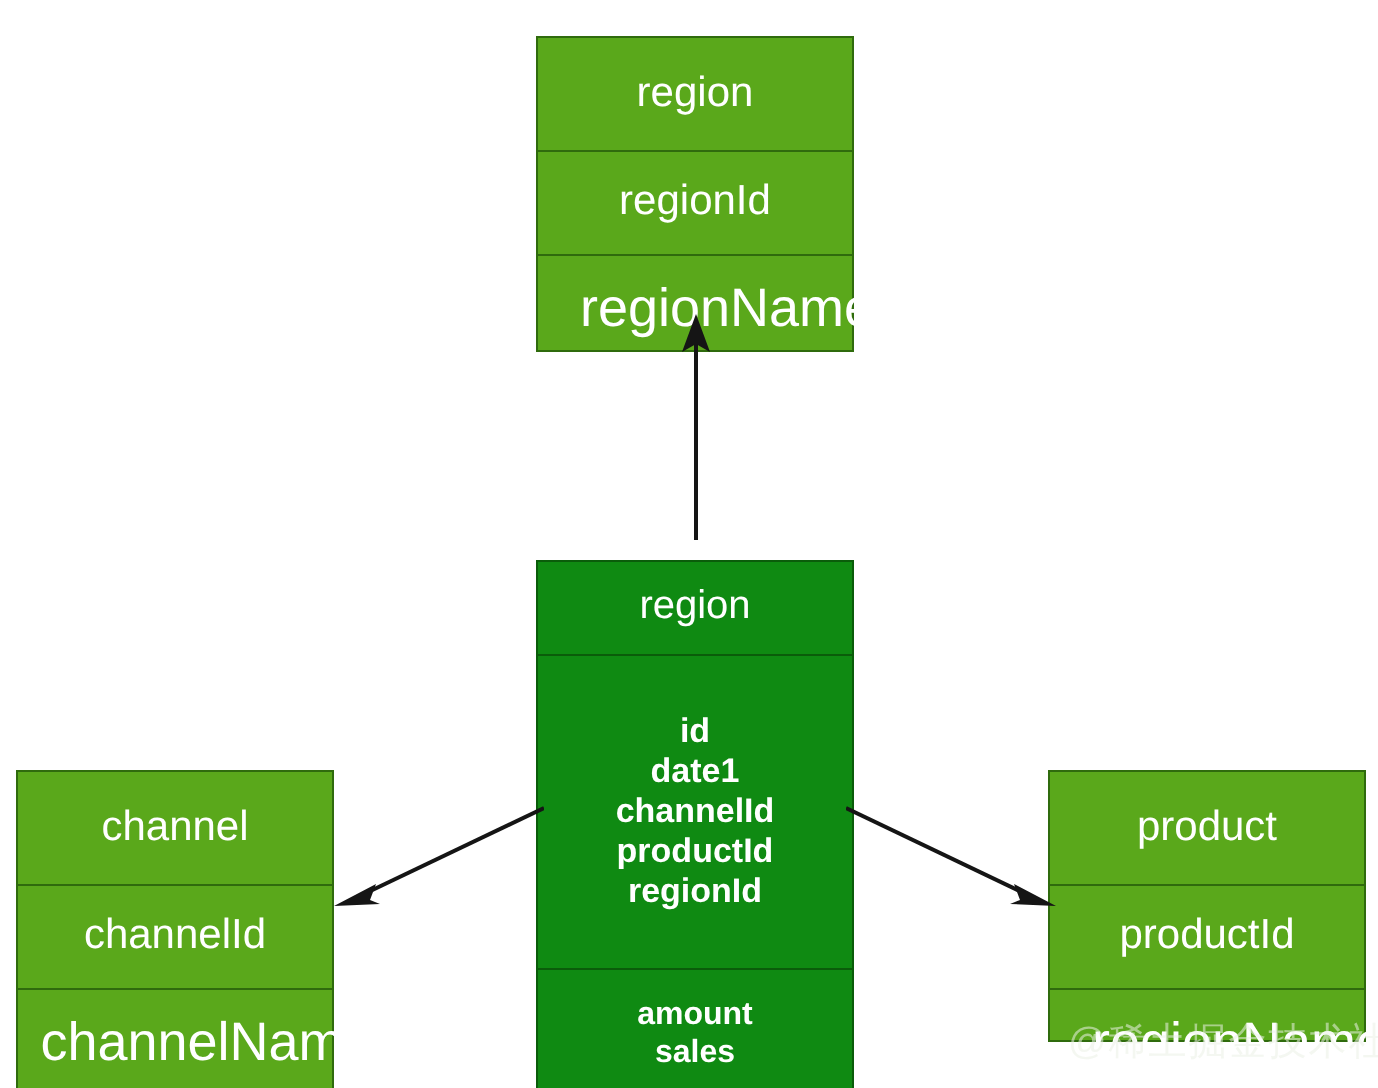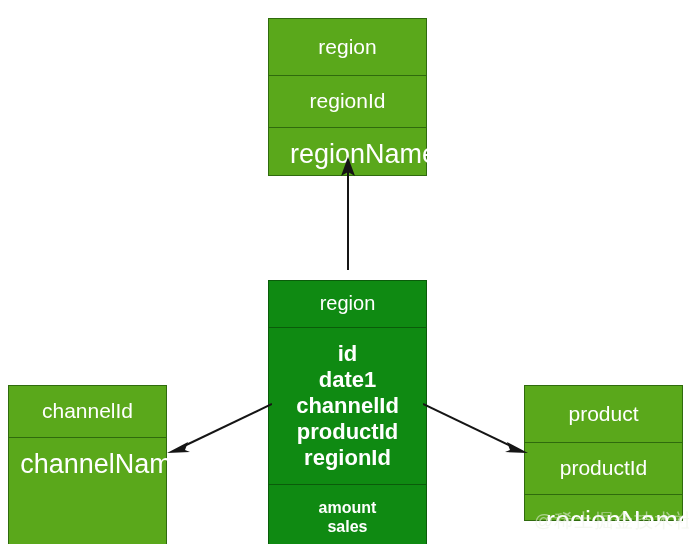--- a/index.html
+++ b/index.html
@@ -53,21 +53,21 @@
     display: block;
   }
 
   
   .dim .row-title   { height: 57px;  font-size: 21px; }
   .dim .row-key     { height: 52px;  font-size: 21px; }
   .dim .row-attr    { height: 53px;  font-size: 27px; padding-left: 32px; }
 
   
   .fact .row-title  { height: 47px;  font-size: 20px; font-weight: 400; }
-  .fact .row-keys   { height: 157px; font-size: 22px; font-weight: bold; }
+  .fact .row-keys   { height: 157px; font-size: 17px; font-weight: bold; }
   .fact .row-meas   { height: 66px;  font-size: 16px; font-weight: bold; }
 
   
   .connector {
     position: absolute;
     pointer-events: none;
   }
   .connector line {
     stroke: #151515;
     stroke-width: 2;
@@ -114,20 +114,23 @@
       <span class="field">productId</span>
       <span class="field">regionId</span>
     </div>
     <div class="row row-meas">
       <span class="field">amount</span>
       <span class="field">sales</span>
     </div>
   </div>
 
   <div class="entity dim" style="left:8px; top:371px; width:159px; height:164px;">
+    <div class="row row-title">
+      <span class="field">channel</span>
+    </div>
     <div class="row row-key">
       <span class="field">channelId</span>
     </div>
     <div class="row row-attr">
       <span class="field">channelName</span>
     </div>
   </div>
 
   <div class="entity dim" style="left:524px; top:371px; width:159px; height:136px;">
     <div class="row row-title">

